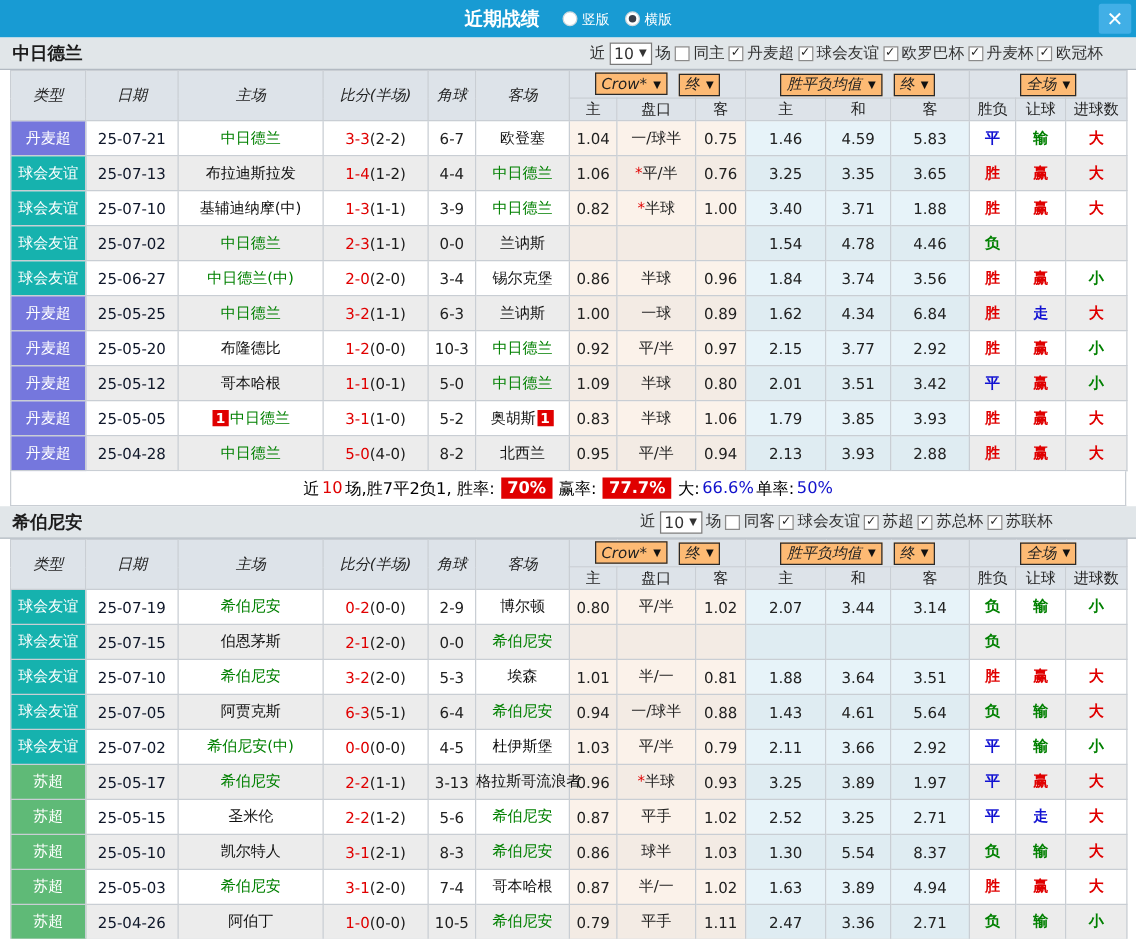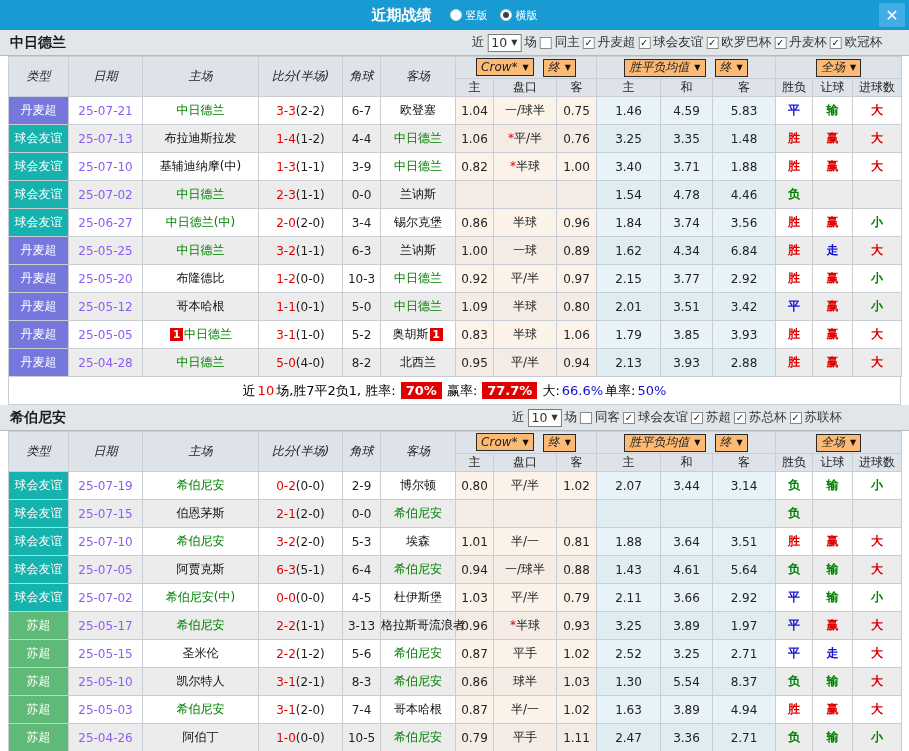--- a/index.html
+++ b/index.html
@@ -62,21 +62,21 @@
   tr.hrow2 { height:18px; }
   tbody tr { height:28px; background:#fff; }
   tbody tr.alt { background:#ececec; }
   .dd {
     display:inline-flex; align-items:center; gap:5px; background:#fdba74;
     border:1px solid #2a2a2a; height:18px; padding:0 4px; font-size:12px; cursor:pointer;
   }
   .dd .arrow { font-size:8px; color:#111; }
   .dd + .dd { margin-left:9px; }
   td.t-type { color:#fff; }
-  td.t-date { color:#8b5cf6; }
+  td.t-date { color:#0f172a; }
   .team-txt { color:#111; }
   .team-txt.focus { color:#008000; }
   .rank-badge {
     display:inline-block; width:13px; height:13px; line-height:13px;
     background:#e00000; color:#fff; font-size:11px; font-weight:bold; margin:0 1px;
   }
   .score-ft { color:#e00000; }
   .score-ht { color:#1c1c1c; }
   td.tint-a { background:#fbf2ea; }
   td.tint-b { background:#e7f3f9; }
@@ -214,21 +214,21 @@
             <td class="t-date">25-07-13</td>
             <td class="t-home"><span class="team-txt">布拉迪斯拉发</span></td>
             <td class="t-score"><span class="score-ft">1-4</span><span class="score-ht">(1-2)</span></td>
             <td class="t-corner">4-4</td>
             <td class="t-away"><span class="team-txt focus">中日德兰</span></td>
             <td class="tint-a">1.06</td>
             <td class="tint-a"><span class="hstar">*</span><span>平/半</span></td>
             <td class="tint-a">0.76</td>
             <td class="tint-b">3.25</td>
             <td class="tint-b">3.35</td>
-            <td class="tint-b">1.48</td>
+            <td class="tint-b">3.65</td>
             <td class="t-res" style="color: rgb(224, 0, 0);">胜</td>
             <td class="t-res" style="color: rgb(224, 0, 0);">赢</td>
             <td class="t-res" style="color: rgb(224, 0, 0);">大</td>
           </tr>
           <tr>
             <td class="t-type" style="background: rgb(22, 178, 174);">球会友谊</td>
             <td class="t-date">25-07-10</td>
             <td class="t-home"><span class="team-txt">基辅迪纳摩(中)</span></td>
             <td class="t-score"><span class="score-ft">1-3</span><span class="score-ht">(1-1)</span></td>
             <td class="t-corner">3-9</td>

